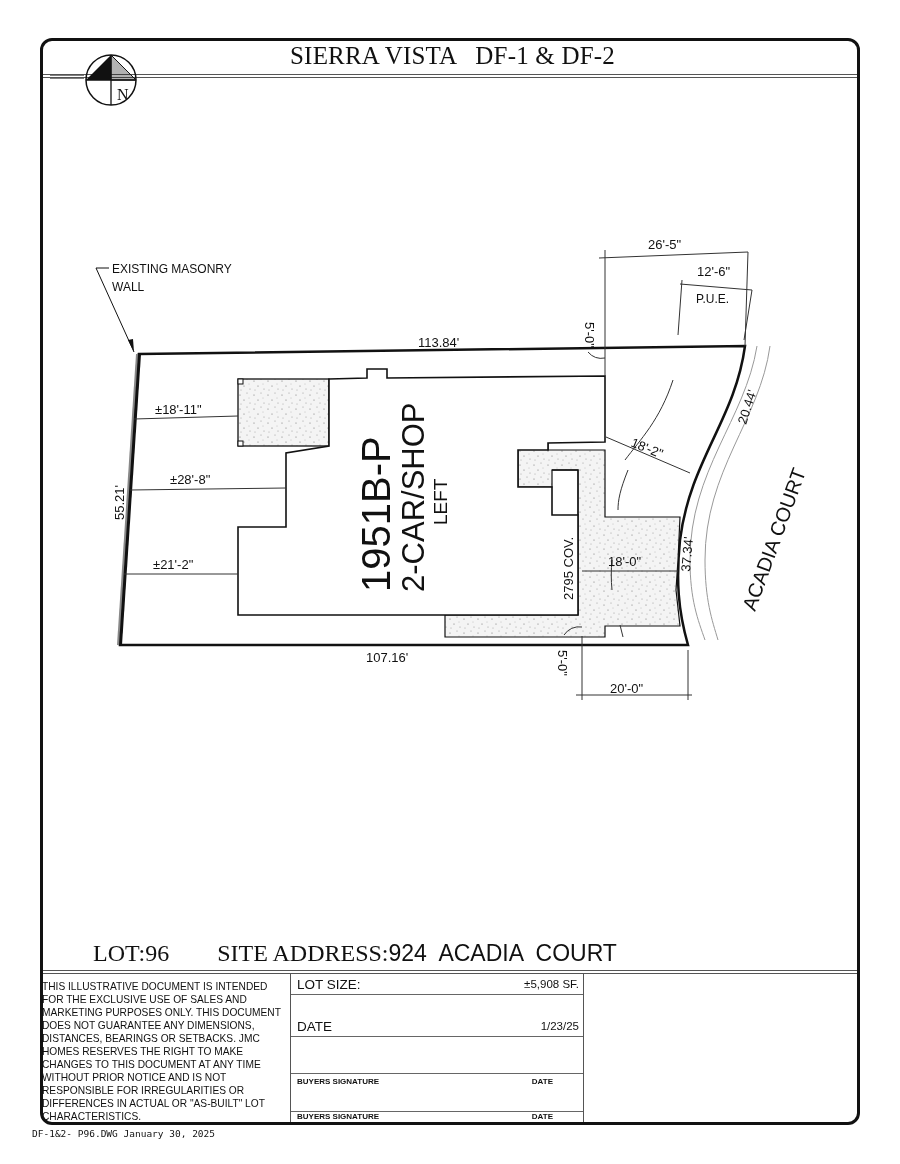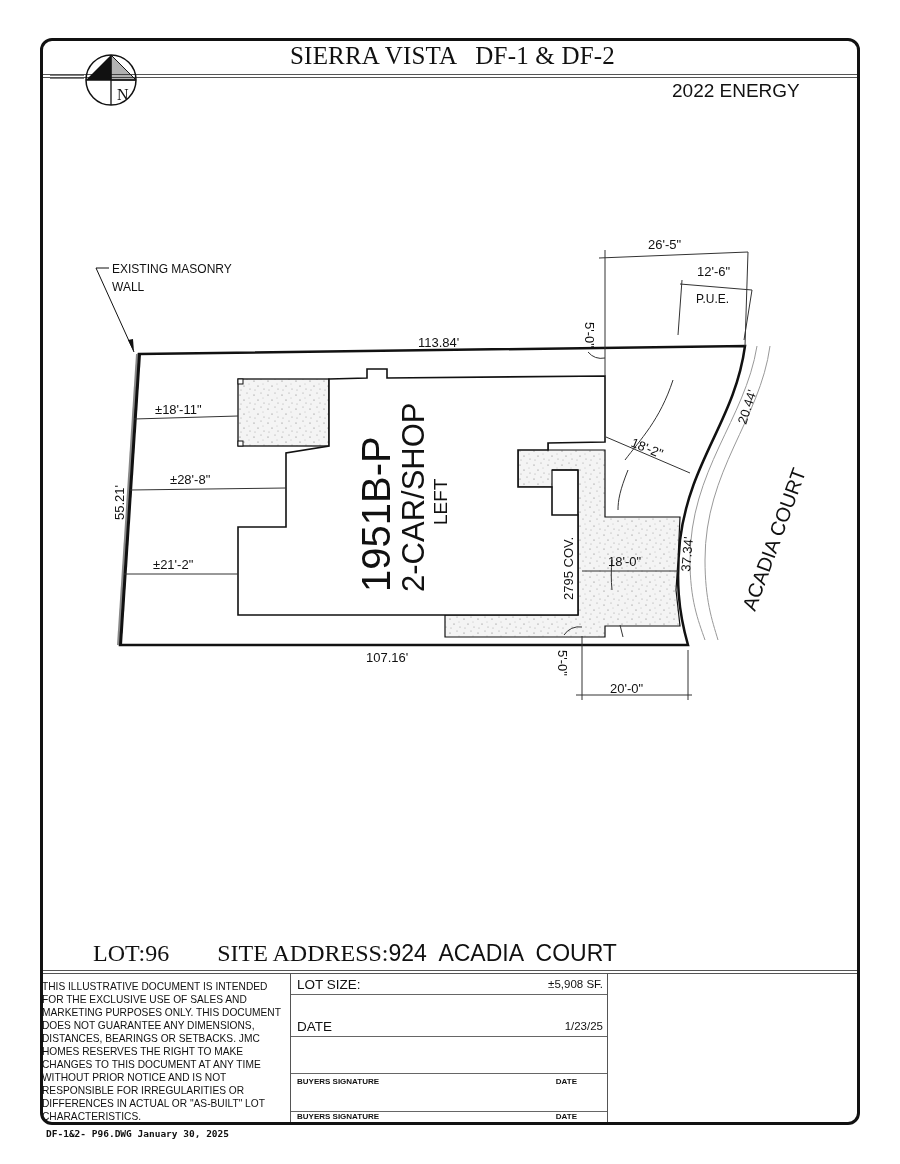--- a/index.html
+++ b/index.html
@@ -9,39 +9,38 @@
   .title-rule1 { position:absolute; left:43px; right:43px; top:74px; height:0; border-top:1.5px solid #555; }
   .title-rule2 { position:absolute; left:43px; right:43px; top:77px; height:0; border-top:1.5px solid #555; }
   .codes { position:absolute; left:672px; top:78px; font-size:19px; line-height:25px; }
   .codes div { white-space:nowrap; }
   svg.plan { position:absolute; left:0; top:0; }
   .lot-line { position:absolute; left:50px; top:940px; font-family:"Liberation Serif", serif; font-size:24px; white-space:pre;margin-left:43px; }
   .lot-line .addr { font-family:"Liberation Sans", sans-serif; font-size:23px; }
   .rule-a { position:absolute; left:43px; right:43px; top:970px; border-top:1.5px solid #555; }
   .rule-b { position:absolute; left:43px; right:43px; top:973px; border-top:1.5px solid #555; }
   .disclaimer { position:absolute; left:42px; top:980px; width:240px; font-size:10.2px; line-height:13px; text-transform:uppercase; }
-  .tbl { position:absolute; left:290px; top:974px; width:318px; height:148px; border-left:1.5px solid #555; border-right:1.5px solid #555; box-sizing:border-box; }
+  .tbl { position:absolute; left:290px; top:974px; width:294px; height:148px; border-left:1.5px solid #555; border-right:1.5px solid #555; box-sizing:border-box; }
   .row { position:absolute; left:0; right:0; border-bottom:1.3px solid #666; box-sizing:border-box; }
   .row .lbl { position:absolute; left:6px; top:3px; font-size:13.5px; }
   .row .val { position:absolute; right:4px; top:4px; font-size:11.5px; }
   .row .slbl { position:absolute; left:6px; bottom:2px; font-size:8px; font-weight:bold; }
   .row .sdate { position:absolute; right:30px; bottom:2px; font-size:8px; font-weight:bold; }
-  .footer-file { position:absolute; left:46px; top:1128px; font-family:"DejaVu Sans Mono", monospace; font-size:9.5px;font-weight:bold; }
+  .footer-file { position:absolute; left:32px; top:1128px; font-family:"DejaVu Sans Mono", monospace; font-size:9.5px; }
 </style>
 </head>
 <body>
 
 <div class="sheet"></div>
 
 <div class="title">SIERRA VISTA   DF-1 &amp; DF-2</div>
 <div class="title-rule1"></div>
 <div class="title-rule2"></div>
 
 <div class="codes">
-  <div>2022 ENERGY</div>
 </div>
 
 <svg class="plan" width="900" height="940" viewBox="0 0 900 940">
   <defs>
     <pattern id="stip" width="14" height="14" patternUnits="userSpaceOnUse">
       <rect width="14" height="14" fill="#f4f4f4"></rect>
       <circle cx="2" cy="3" r="0.6" fill="#777"></circle>
       <circle cx="9" cy="1" r="0.5" fill="#888"></circle>
       <circle cx="6" cy="8" r="0.6" fill="#777"></circle>
       <circle cx="12" cy="11" r="0.5" fill="#888"></circle>

